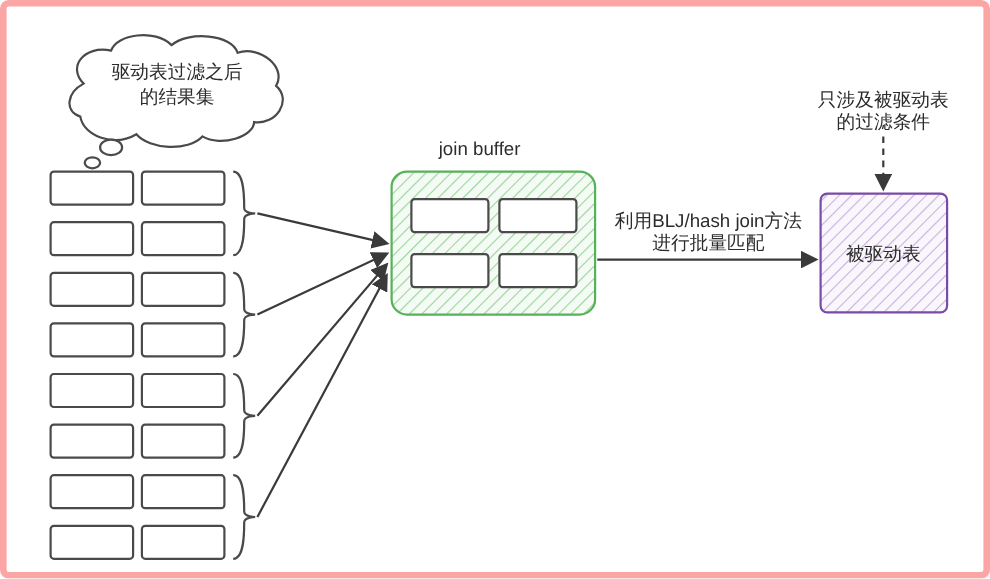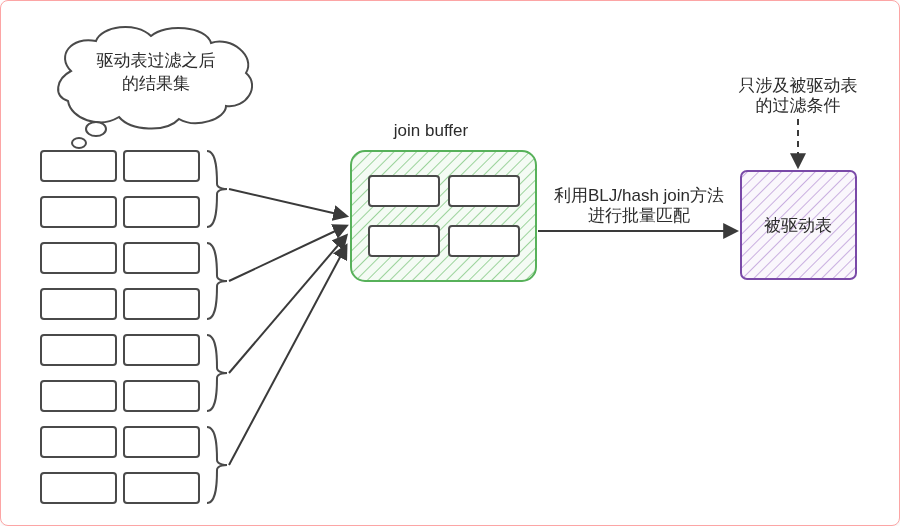--- a/index.html
+++ b/index.html
@@ -1,16 +1,16 @@
 <!DOCTYPE html>
 <html><head>
 <meta charset="utf-8">
 <style>
   html,body{margin:0;padding:0;background:#fff;font-family:"Comic Sans MS","Segoe Script","Bradley Hand",cursive,sans-serif;}
-  .card{box-sizing:border-box;width:900px;height:526px;background:#fff;border:1px solid #fca5a5;border-radius:8px;box-shadow:0 1px 4px rgba(0,0,0,0.06);position:relative;overflow:hidden;}
+  .card{box-sizing:border-box;width:900px;height:526px;background:#fff;border:6px solid #fca5a5;border-radius:8px;box-shadow:0 1px 4px rgba(0,0,0,0.06);position:relative;overflow:hidden;}
   svg{display:block;}
   .lbl{font-family:inherit;font-size:17px;fill:#2c2c2c;}
   .greenbox{fill:url(#hatchGreen);stroke:#57b15a;stroke-width:2;}
   .innerbox{fill:#fff;stroke:#4a4a4a;stroke-width:2;}
   .rowbox{fill:#fff;stroke:#4a4a4a;stroke-width:2;}
   .bubble{fill:#fff;stroke:#4a4a4a;stroke-width:2;}
   .brace{stroke:#4a4a4a;stroke-width:2;fill:none;}
   .arrow{stroke:#3a3a3a;stroke-width:2;fill:none;}
   .purpleBox{fill:url(#hatchPurple);stroke:#7a4aa8;stroke-width:2;}
   .dashArrow{stroke:#3a3a3a;stroke-width:2;fill:none;stroke-dasharray:6 5;}

